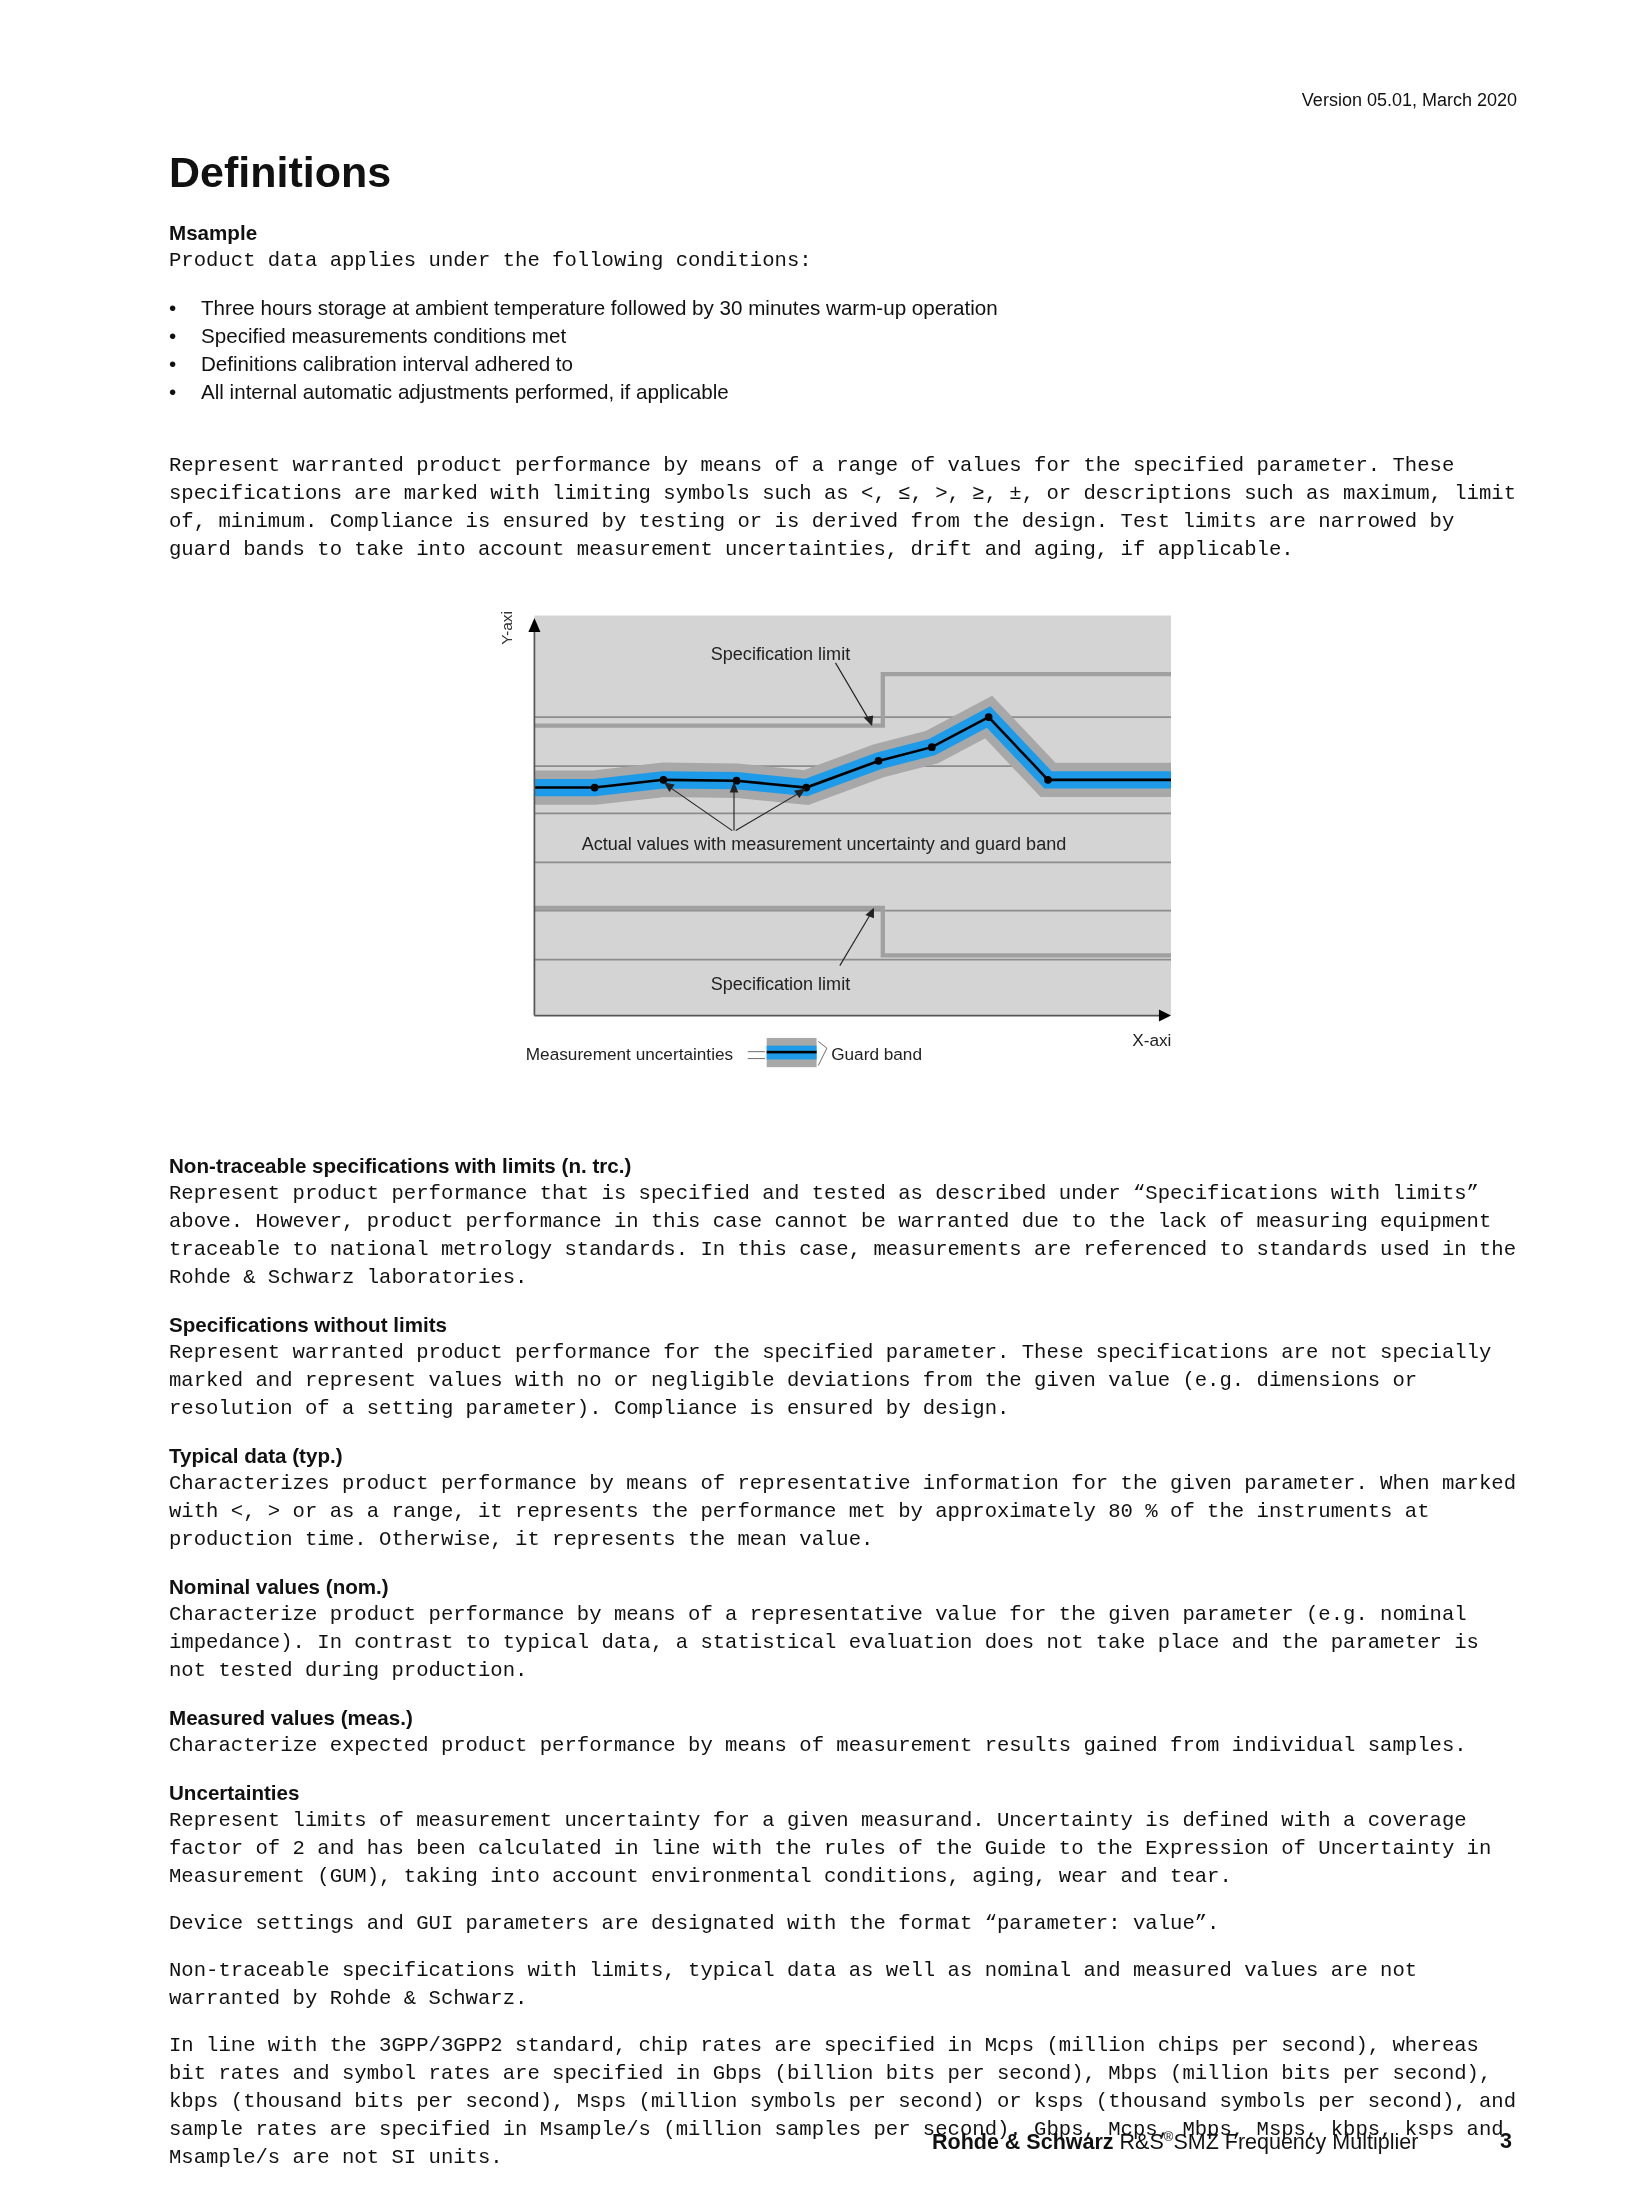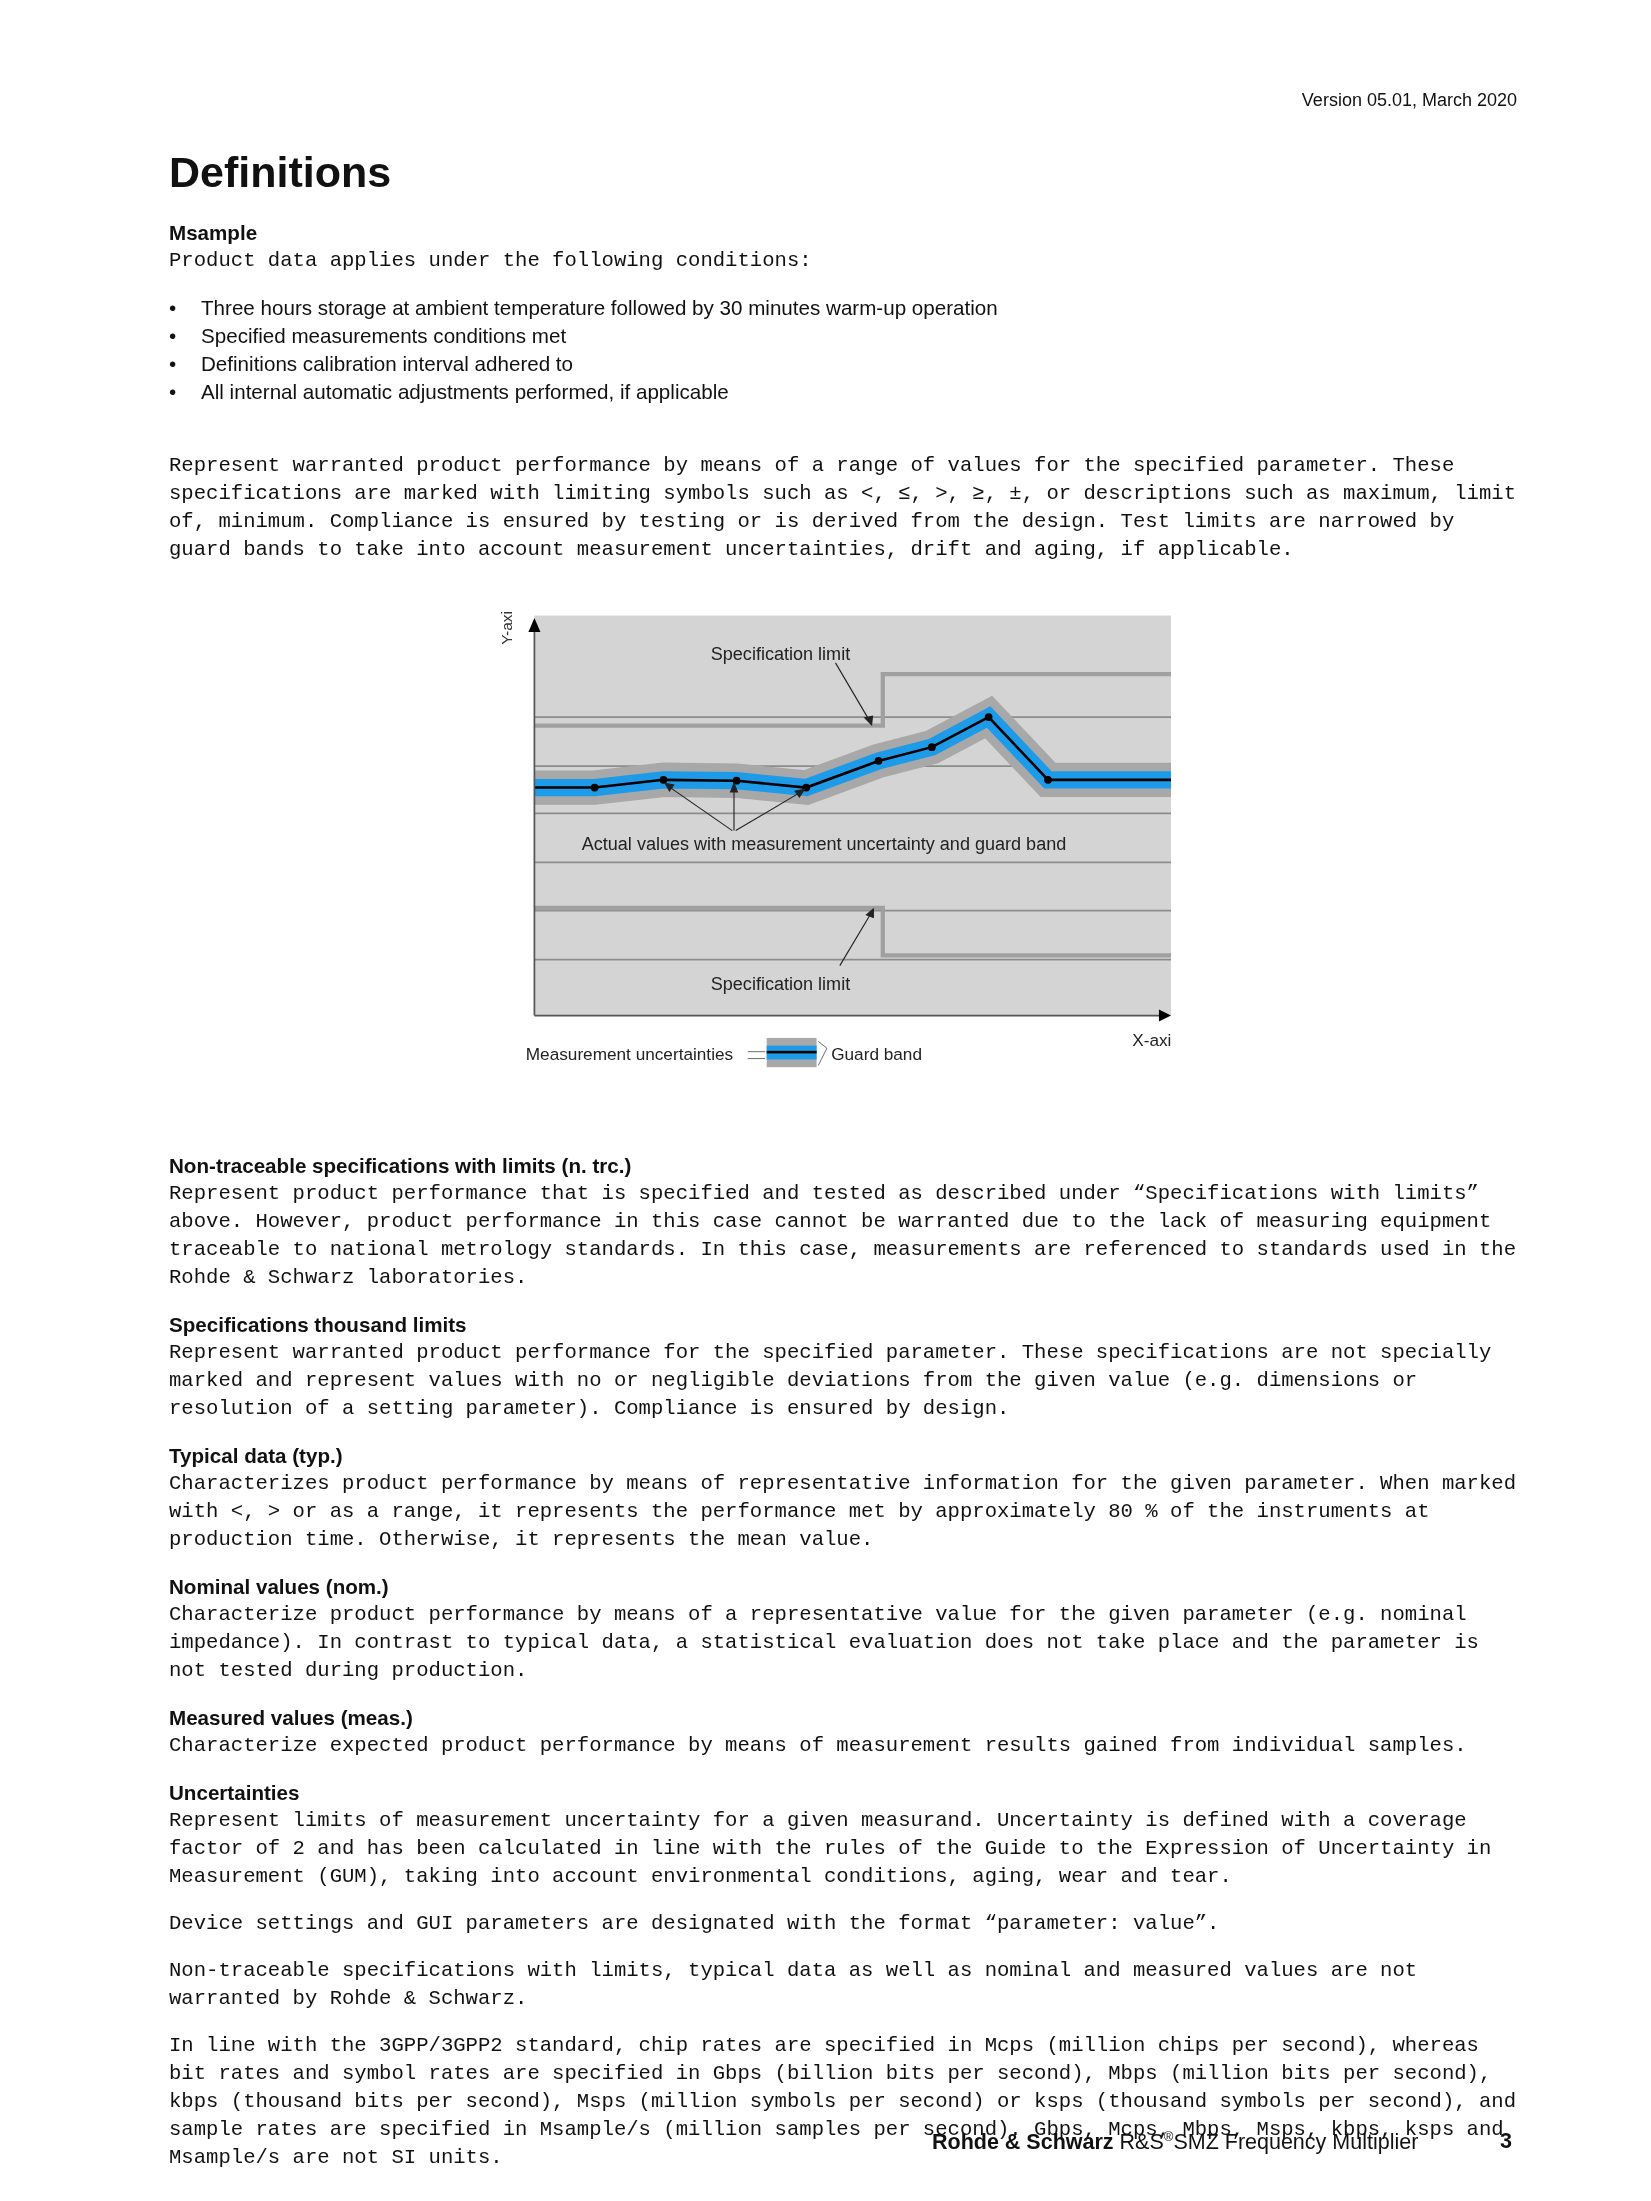--- a/index.html
+++ b/index.html
@@ -109,21 +109,21 @@
   </div>
 
   <div style="height:76px"></div>
 
   <div>
     <div class="sec-title">Non-traceable specifications with limits (n. trc.)</div>
     <p>Represent product performance that is specified and tested as described under “Specifications with limits” above. However, product performance in this case cannot be warranted due to the lack of measuring equipment traceable to national metrology standards. In this case, measurements are referenced to standards used in the Rohde &amp; Schwarz laboratories.</p>
   </div>
   <div class="gap-md"></div>
   <div>
-    <div class="sec-title">Specifications thousand limits</div>
+    <div class="sec-title">Specifications without limits</div>
     <p>Represent warranted product performance for the specified parameter. These specifications are not specially marked and represent values with no or negligible deviations from the given value (e.g. dimensions or resolution of a setting parameter). Compliance is ensured by design.</p>
   </div>
   <div class="gap-md"></div>
   <div>
     <div class="sec-title">Typical data (typ.)</div>
     <p>Characterizes product performance by means of representative information for the given parameter. When marked with &lt;, &gt; or as a range, it represents the performance met by approximately 80 % of the instruments at production time. Otherwise, it represents the mean value.</p>
   </div>
   <div class="gap-md"></div>
   <div>
     <div class="sec-title">Nominal values (nom.)</div>

